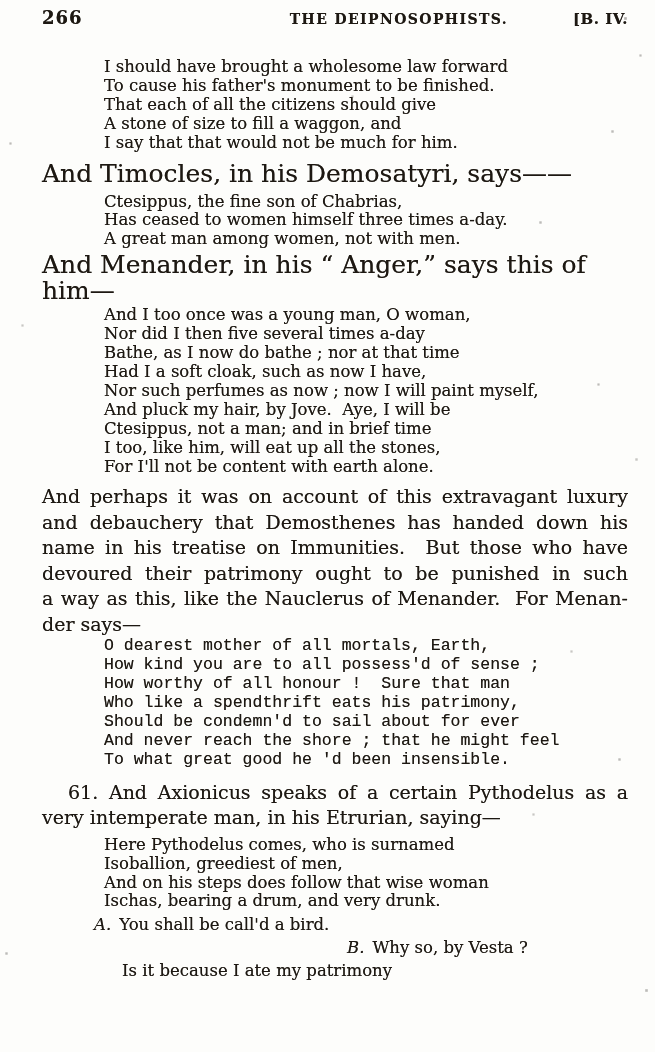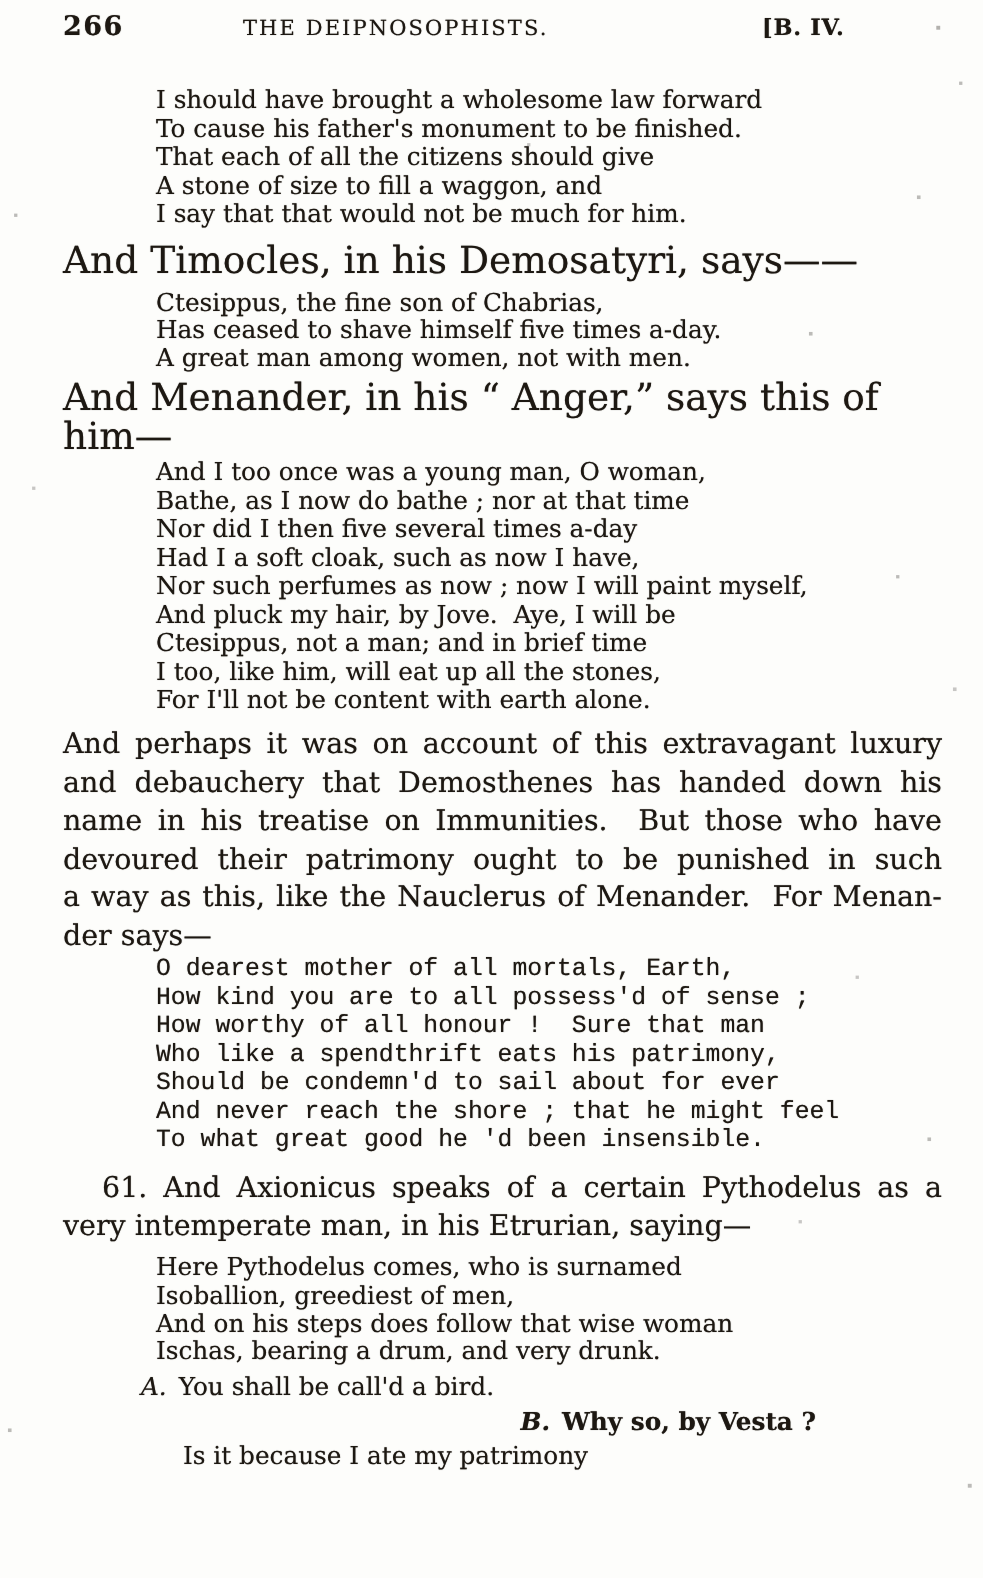--- a/index.html
+++ b/index.html
@@ -26,27 +26,28 @@
     height: 26px;
   }
   .page-number {
     width: 120px;
     font-size: 18px;
     font-weight: bold;
     letter-spacing: 1px;
   }
   .running-title {
     flex: 1;
-    text-align: left;
+    text-align: right;
     font-size: 14px;
-    font-weight: normal;
+    font-weight: bold;
     letter-spacing: 1.4px;
   }
   .book-ref {
     width: 120px;
+    text-align: right;
     font-size: 15px;
     font-weight: bold;
     letter-spacing: 0.5px;
   }
   
   .verse {
     margin-left: 62px;
     font-size: 16.5px;
     line-height: 18.9px;
     white-space: nowrap;
@@ -70,21 +71,21 @@
   .para-axionicus > div:first-child {
     text-indent: 26px;
   }
   
   .dialogue-line {
     font-size: 16.5px;
     line-height: 23px;
     white-space: nowrap;
   }
   .dialogue-a { margin-left: 52px; margin-top: 2px; }
-  .dialogue-b { margin-left: 305px; font-weight: bold; }
+  .dialogue-b { margin-left: 305px; }
   .dialogue-close { margin-left: 80px; }
   .speaker {
     font-style: italic;
     margin-right: 8px;
   }
   
   .verse-ctesippus  { margin-top: 25px; }
   .timocles-intro   { margin-top: 8px; }
   .verse-timocles   { margin-top: 6px; }
   .menander-intro   { margin-top: 3px; }
@@ -133,30 +134,30 @@
       <div>To cause his father's monument to be finished.</div>
       <div>That each of all the citizens should give</div>
       <div>A stone of size to fill a waggon, and</div>
       <div>I say that that would not be much for him.</div>
     </div>
 
   <div class="intro-line timocles-intro">And Timocles, in his Demosatyri, says——</div>
 
   <div class="verse verse-timocles">
       <div>Ctesippus, the fine son of Chabrias,</div>
-      <div>Has ceased to shave himself five times a-day.</div>
+      <div>Has ceased to women himself three times a-day.</div>
       <div>A great man among women, not with men.</div>
     </div>
 
   <div class="intro-line menander-intro">And Menander, in his “ Anger,” says this of him—</div>
 
   <div class="verse verse-menander">
       <div>And I too once was a young man, O woman,</div>
+      <div>Nor did I then five several times a-day</div>
       <div>Bathe, as I now do bathe ; nor at that time</div>
-      <div>Nor did I then five several times a-day</div>
       <div>Had I a soft cloak, such as now I have,</div>
       <div>Nor such perfumes as now ; now I will paint myself,</div>
       <div>And pluck my hair, by Jove.&nbsp; Aye, I will be</div>
       <div>Ctesippus, not a man; and in brief time</div>
       <div>I too, like him, will eat up all the stones,</div>
       <div>For I'll not be content with earth alone.</div>
     </div>
 
   <div class="prose-lines prose-demosthenes">
       <div>And perhaps it was on account of this extravagant luxury</div>

